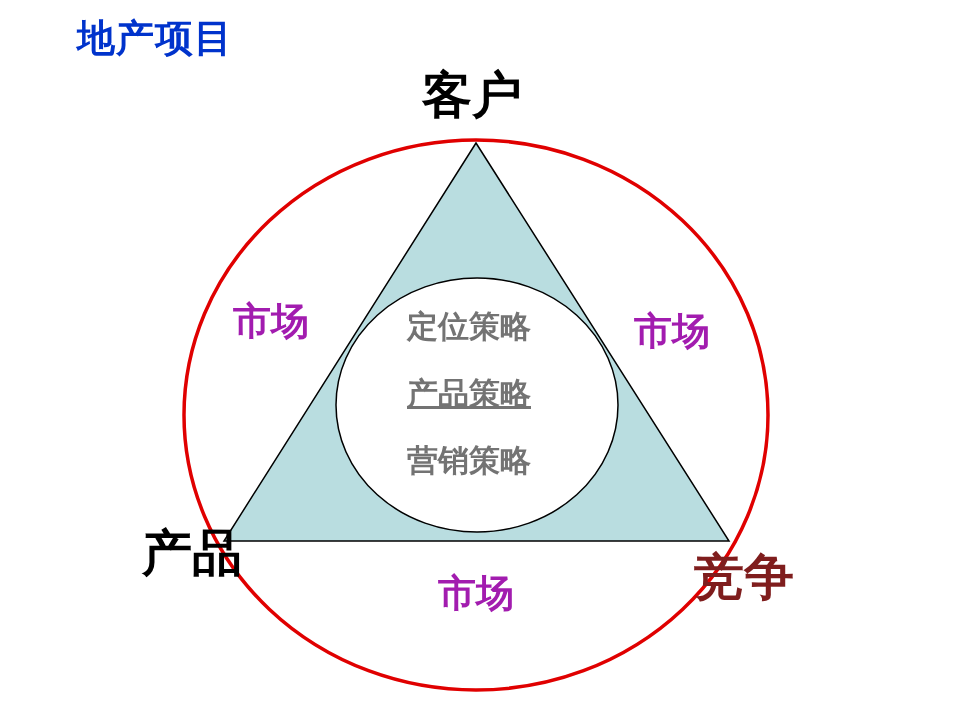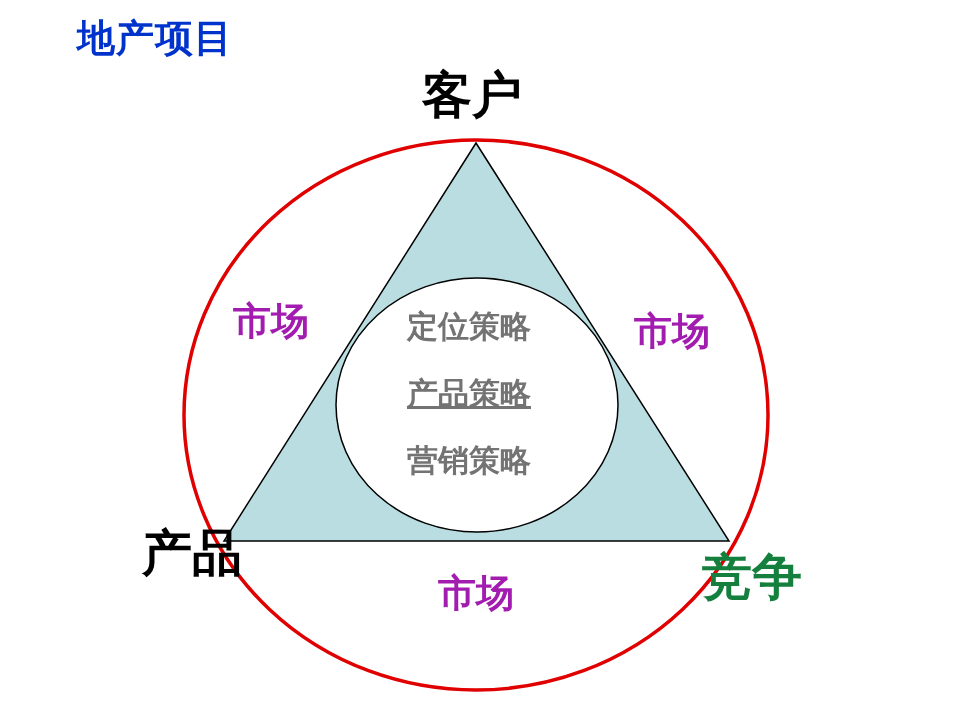--- a/index.html
+++ b/index.html
@@ -4,21 +4,21 @@
 <style>
   html, body { margin: 0; padding: 0; background: #ffffff; }
   body { width: 960px; height: 720px; position: relative; overflow: hidden;
          font-family: "DejaVu Sans", "Liberation Sans", sans-serif; }
   .title { position: absolute; left: 0; top: 14px; width: 310px; text-align: center;
            color: #0033cc; font-weight: bold; font-size: 38px; line-height: 48px; letter-spacing: 1px; }
   .title div { white-space: nowrap; }
   svg.diagram { position: absolute; left: 0; top: 0; }
   .label { position: absolute; font-weight: bold; white-space: nowrap; }
   .vertex { color: #000000; font-size: 50px; }
-  .vertex.red { color: #15803d; margin-left: 8px; }
+  .vertex.red { color: #7f1d1d; }
   .market { color: #a21caf; font-size: 38px; }
   .strategy { color: #737373; font-size: 31px; }
 </style>
 </head>
 <body>
 
 <div class="title">
   <div>地产项目</div>
 </div>
 

